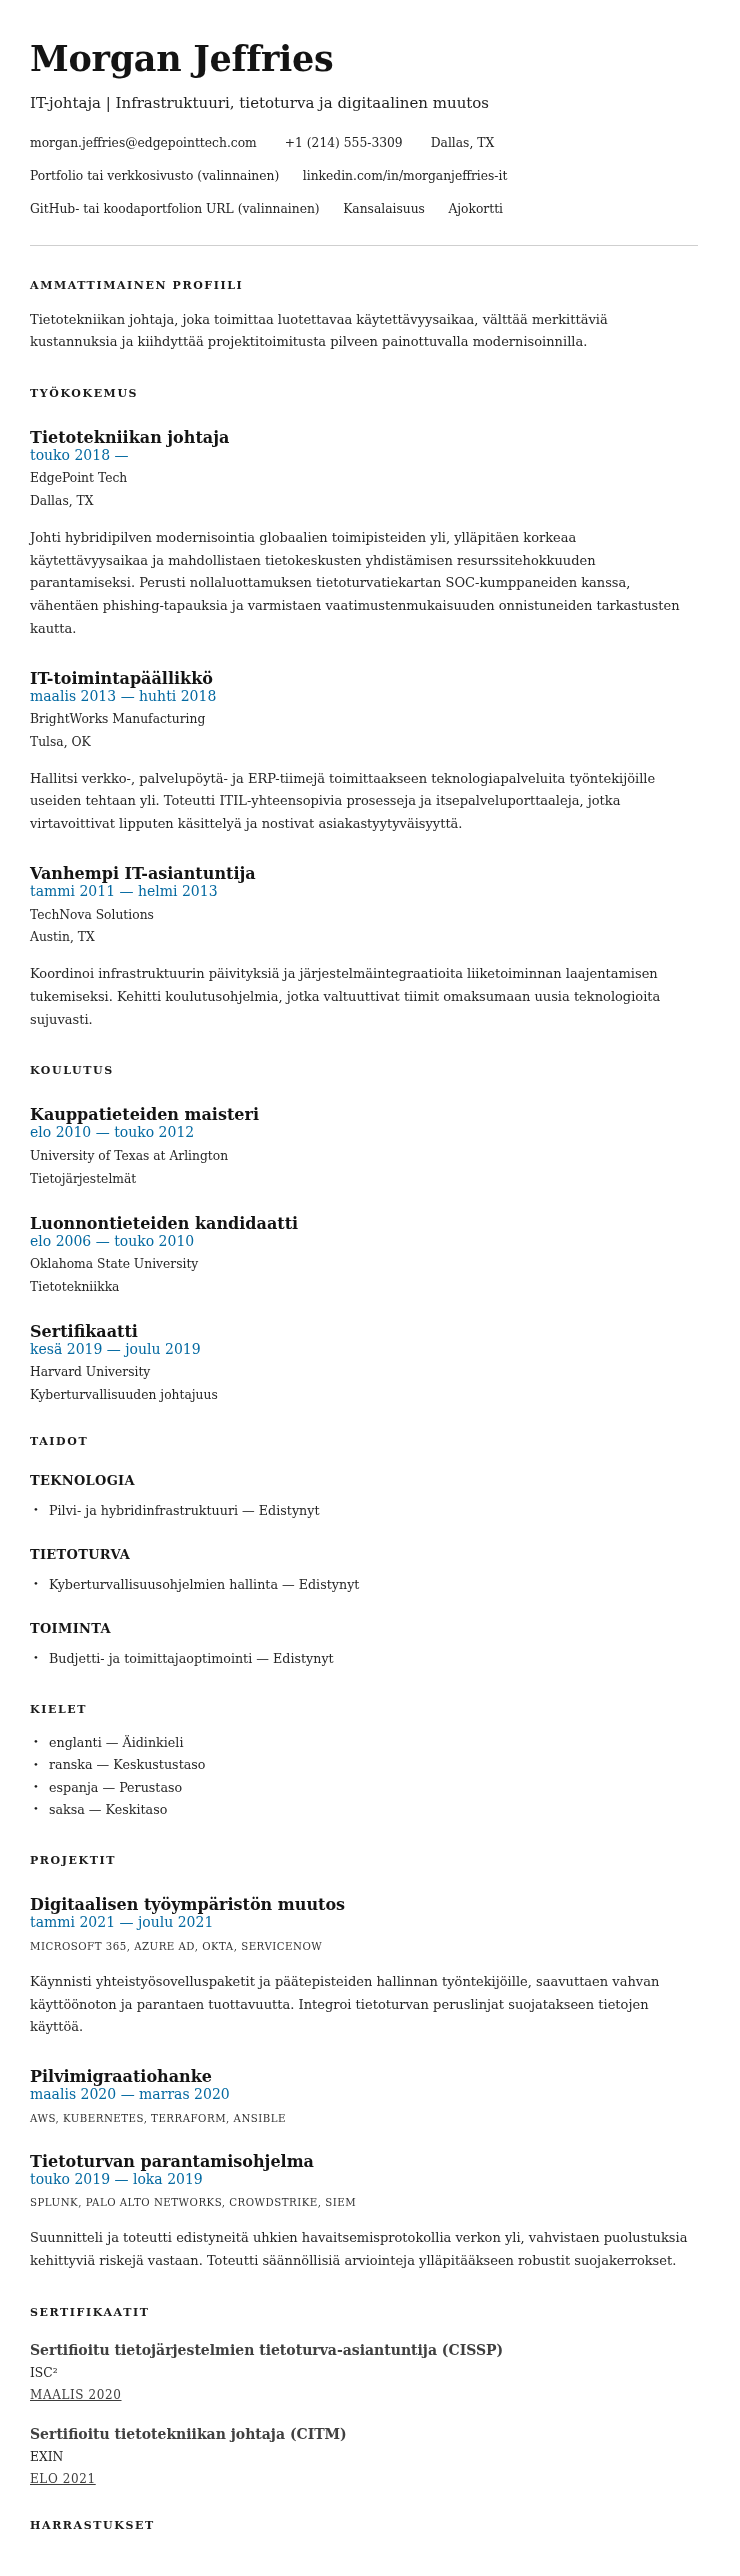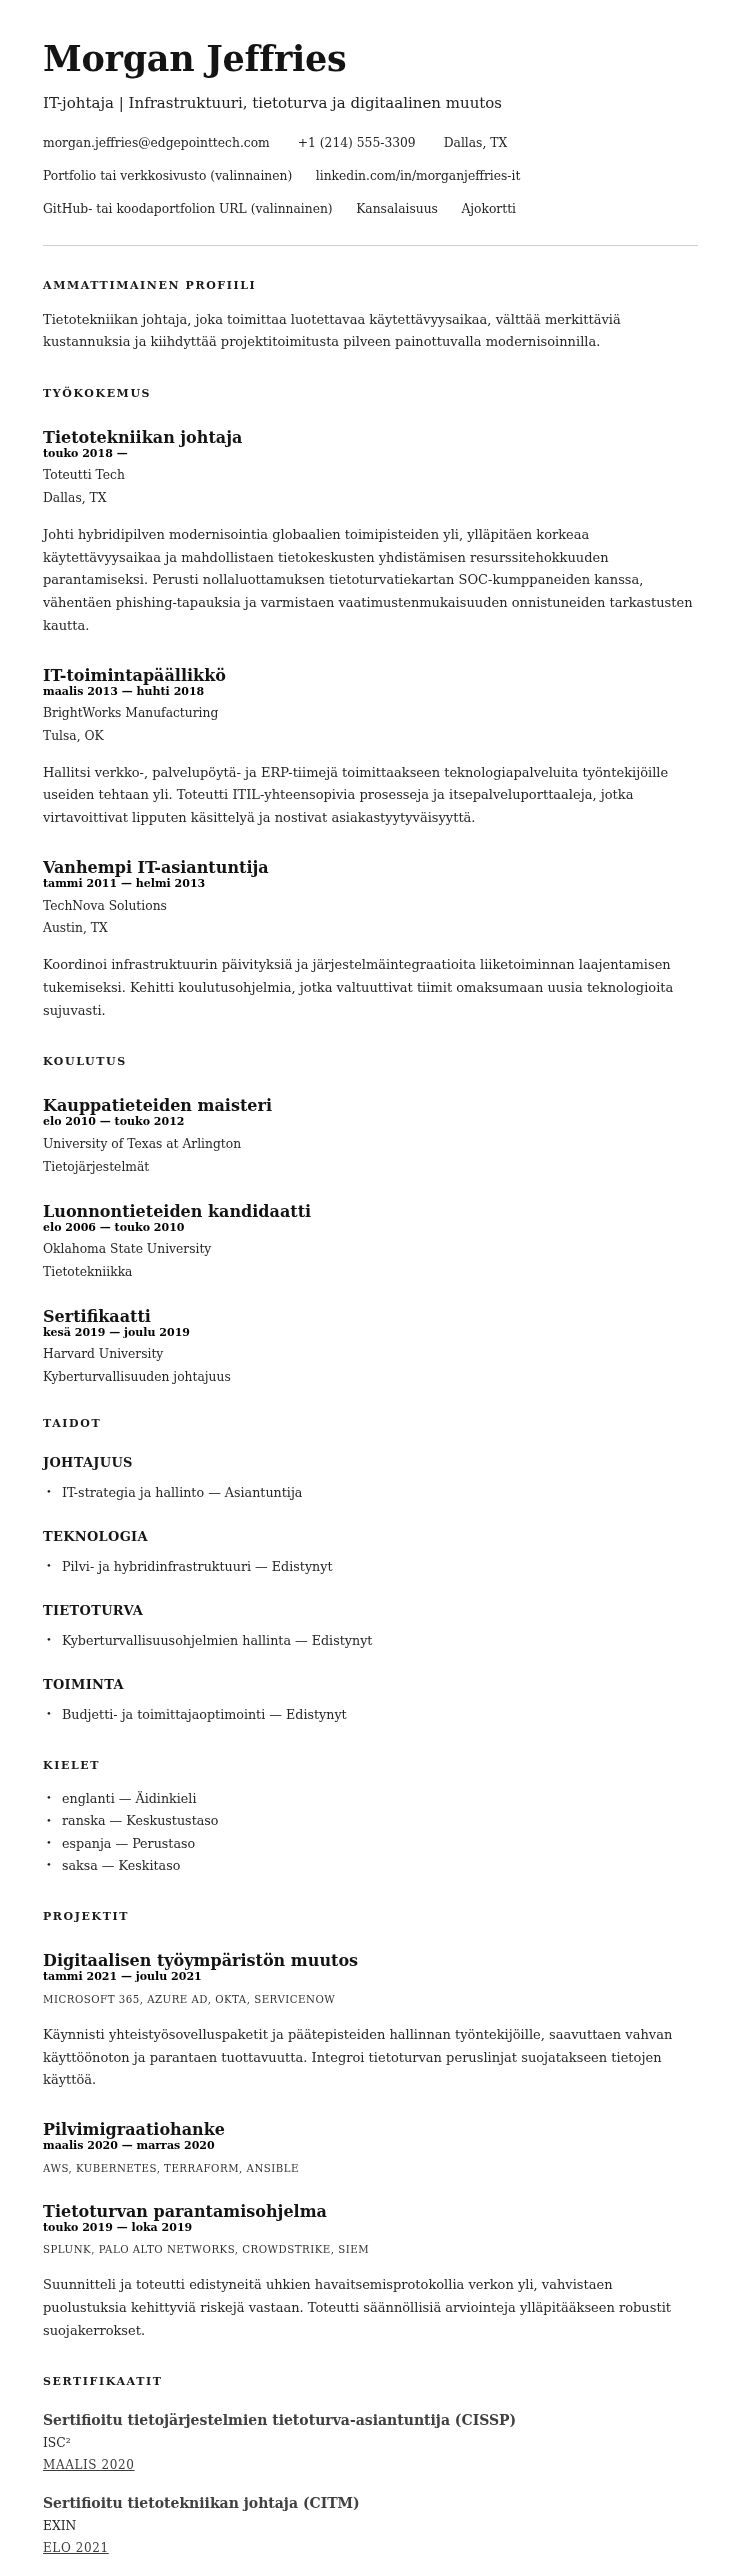--- a/index.html
+++ b/index.html
@@ -1,34 +1,34 @@
 <!DOCTYPE html>
 <html style="font-size:10px"><head>
 <meta charset="utf-8">
 <style>
   html,body { margin:0; padding:0; background:#ffffff; }
   .page {
     width:741px; height:2576px; box-sizing:border-box;
-    padding:41px 43px 0 43px; overflow:hidden;
+    padding:41px 43px 0 30px; overflow:hidden;
     font-family:"DejaVu Serif","Liberation Serif",serif;
     color:#262626; background:#ffffff;
   }
   h1 { font-size:35px; line-height:1.05; margin:0; font-weight:bold; color:#141414; letter-spacing:-0.3px; }
   .headline { font-size:15px; margin-top:16.7px; color:#222; }
   .contact-row { display:flex; gap:23.5px; font-size:12.3px; margin-top:19px; color:#242424; }
   .contact-row.first { margin-top:23.5px;gap:28px; }
   hr.rule { border:0; border-top:0.6px solid #cfcfcf; margin:29px 0 0 0; }
 
   h2.sec { font-size:11px; font-weight:bold; letter-spacing:1.6px; color:#1b1b1b; margin:33px 0 0 0; }
   .profile-text { font-size:13px; line-height:1.73; margin:16.7px 0 0 0; }
 
   .entry { margin-top:28px; }
   .entry-head { display:flex; justify-content:space-between; align-items:baseline;flex-direction:column; }
   .entry-title { font-size:16px; font-weight:bold; color:#141414; }
-  .entry-date { font-size:11px; white-space:nowrap; color:#000000;font-weight:bold; }
+  .entry-date { font-size:14px; white-space:nowrap; color:#0369a1; }
   .entry-line { font-size:12.3px; margin-top:8.6px; }
   .entry-tech { font-size:10.2px; letter-spacing:0.5px; margin-top:10.5px; color:#333; }
   .entry-desc { font-size:13px; line-height:1.75; margin:19px 0 0 0; }
 
   .skill-group { margin-top:25px; }
   .skill-group h3 { font-size:13px; font-weight:bold; margin:0; color:#161616; letter-spacing:0.3px; }
   ul.dots { list-style:none; margin:11.7px 0 0 0; padding:0; }
   ul.dots li { font-size:12.7px; line-height:1.76; padding-left:19px; position:relative; }
   ul.dots li::before { content:"•"; position:absolute; left:3.1px; top:1.2px; font-size:0.78em; color:#1c1c1c; }
 
@@ -69,21 +69,21 @@
   </section>
 
   <section>
     <h2 class="sec">TYÖKOKEMUS</h2>
 
     <div class="entry">
       <div class="entry-head">
         <span class="entry-title">Tietotekniikan johtaja</span>
         <span class="entry-date">touko 2018 —</span>
       </div>
-      <div class="entry-line">Toteutti Tech</div>
+      <div class="entry-line">EdgePoint Tech</div>
       <div class="entry-line">Dallas, TX</div>
       <p class="entry-desc">Johti hybridipilven modernisointia globaalien toimipisteiden yli, ylläpitäen korkeaa käytettävyysaikaa ja mahdollistaen tietokeskusten yhdistämisen resurssitehokkuuden parantamiseksi. Perusti nollaluottamuksen tietoturvatiekartan SOC-kumppaneiden kanssa, vähentäen phishing-tapauksia ja varmistaen vaatimustenmukaisuuden onnistuneiden tarkastusten kautta.</p>
     </div>
 
     <div class="entry">
       <div class="entry-head">
         <span class="entry-title">IT-toimintapäällikkö</span>
         <span class="entry-date">maalis 2013 — huhti 2018</span>
       </div>
       <div class="entry-line">BrightWorks Manufacturing</div>
@@ -129,26 +129,20 @@
         <span class="entry-date">kesä 2019 — joulu 2019</span>
       </div>
       <div class="entry-line">Harvard University</div>
       <div class="entry-line">Kyberturvallisuuden johtajuus</div>
     </div>
   </section>
 
   <section>
     <h2 class="sec">TAIDOT</h2>
 
-    <div class="skill-group">
-      <h3>JOHTAJUUS</h3>
-      <ul class="dots">
-        <li>IT-strategia ja hallinto — Asiantuntija</li>
-      </ul>
-    </div>
     <div class="skill-group">
       <h3>TEKNOLOGIA</h3>
       <ul class="dots">
         <li>Pilvi- ja hybridinfrastruktuuri — Edistynyt</li>
       </ul>
     </div>
     <div class="skill-group">
       <h3>TIETOTURVA</h3>
       <ul class="dots">
         <li>Kyberturvallisuusohjelmien hallinta — Edistynyt</li>

